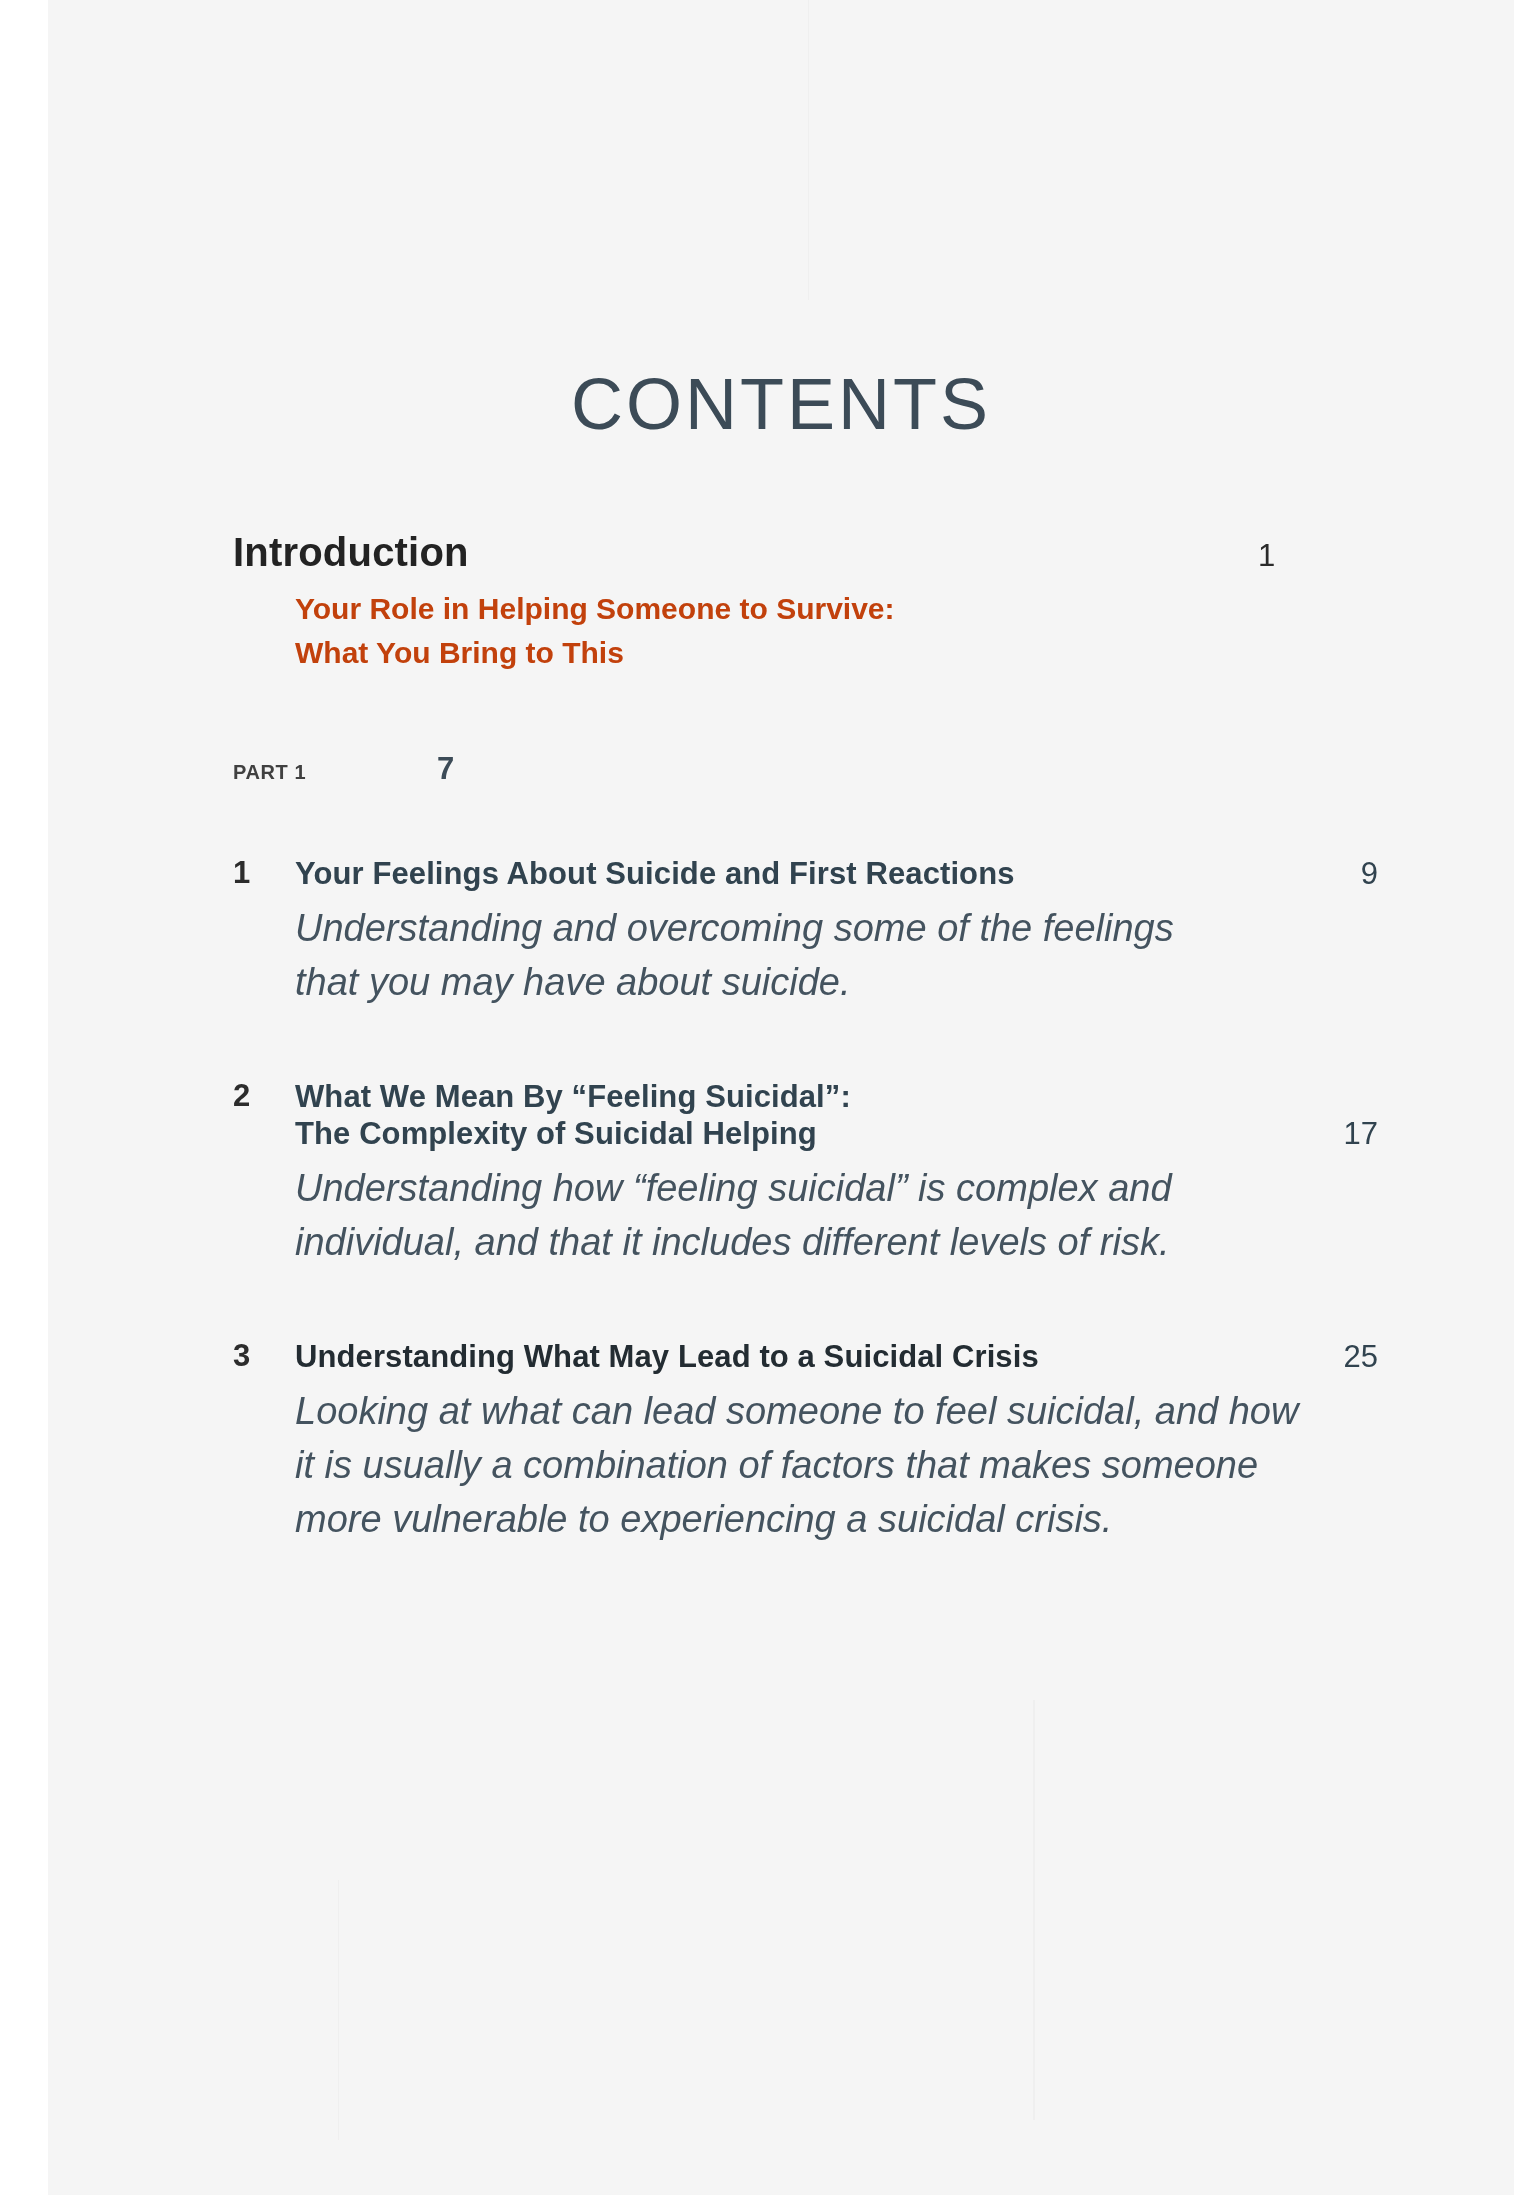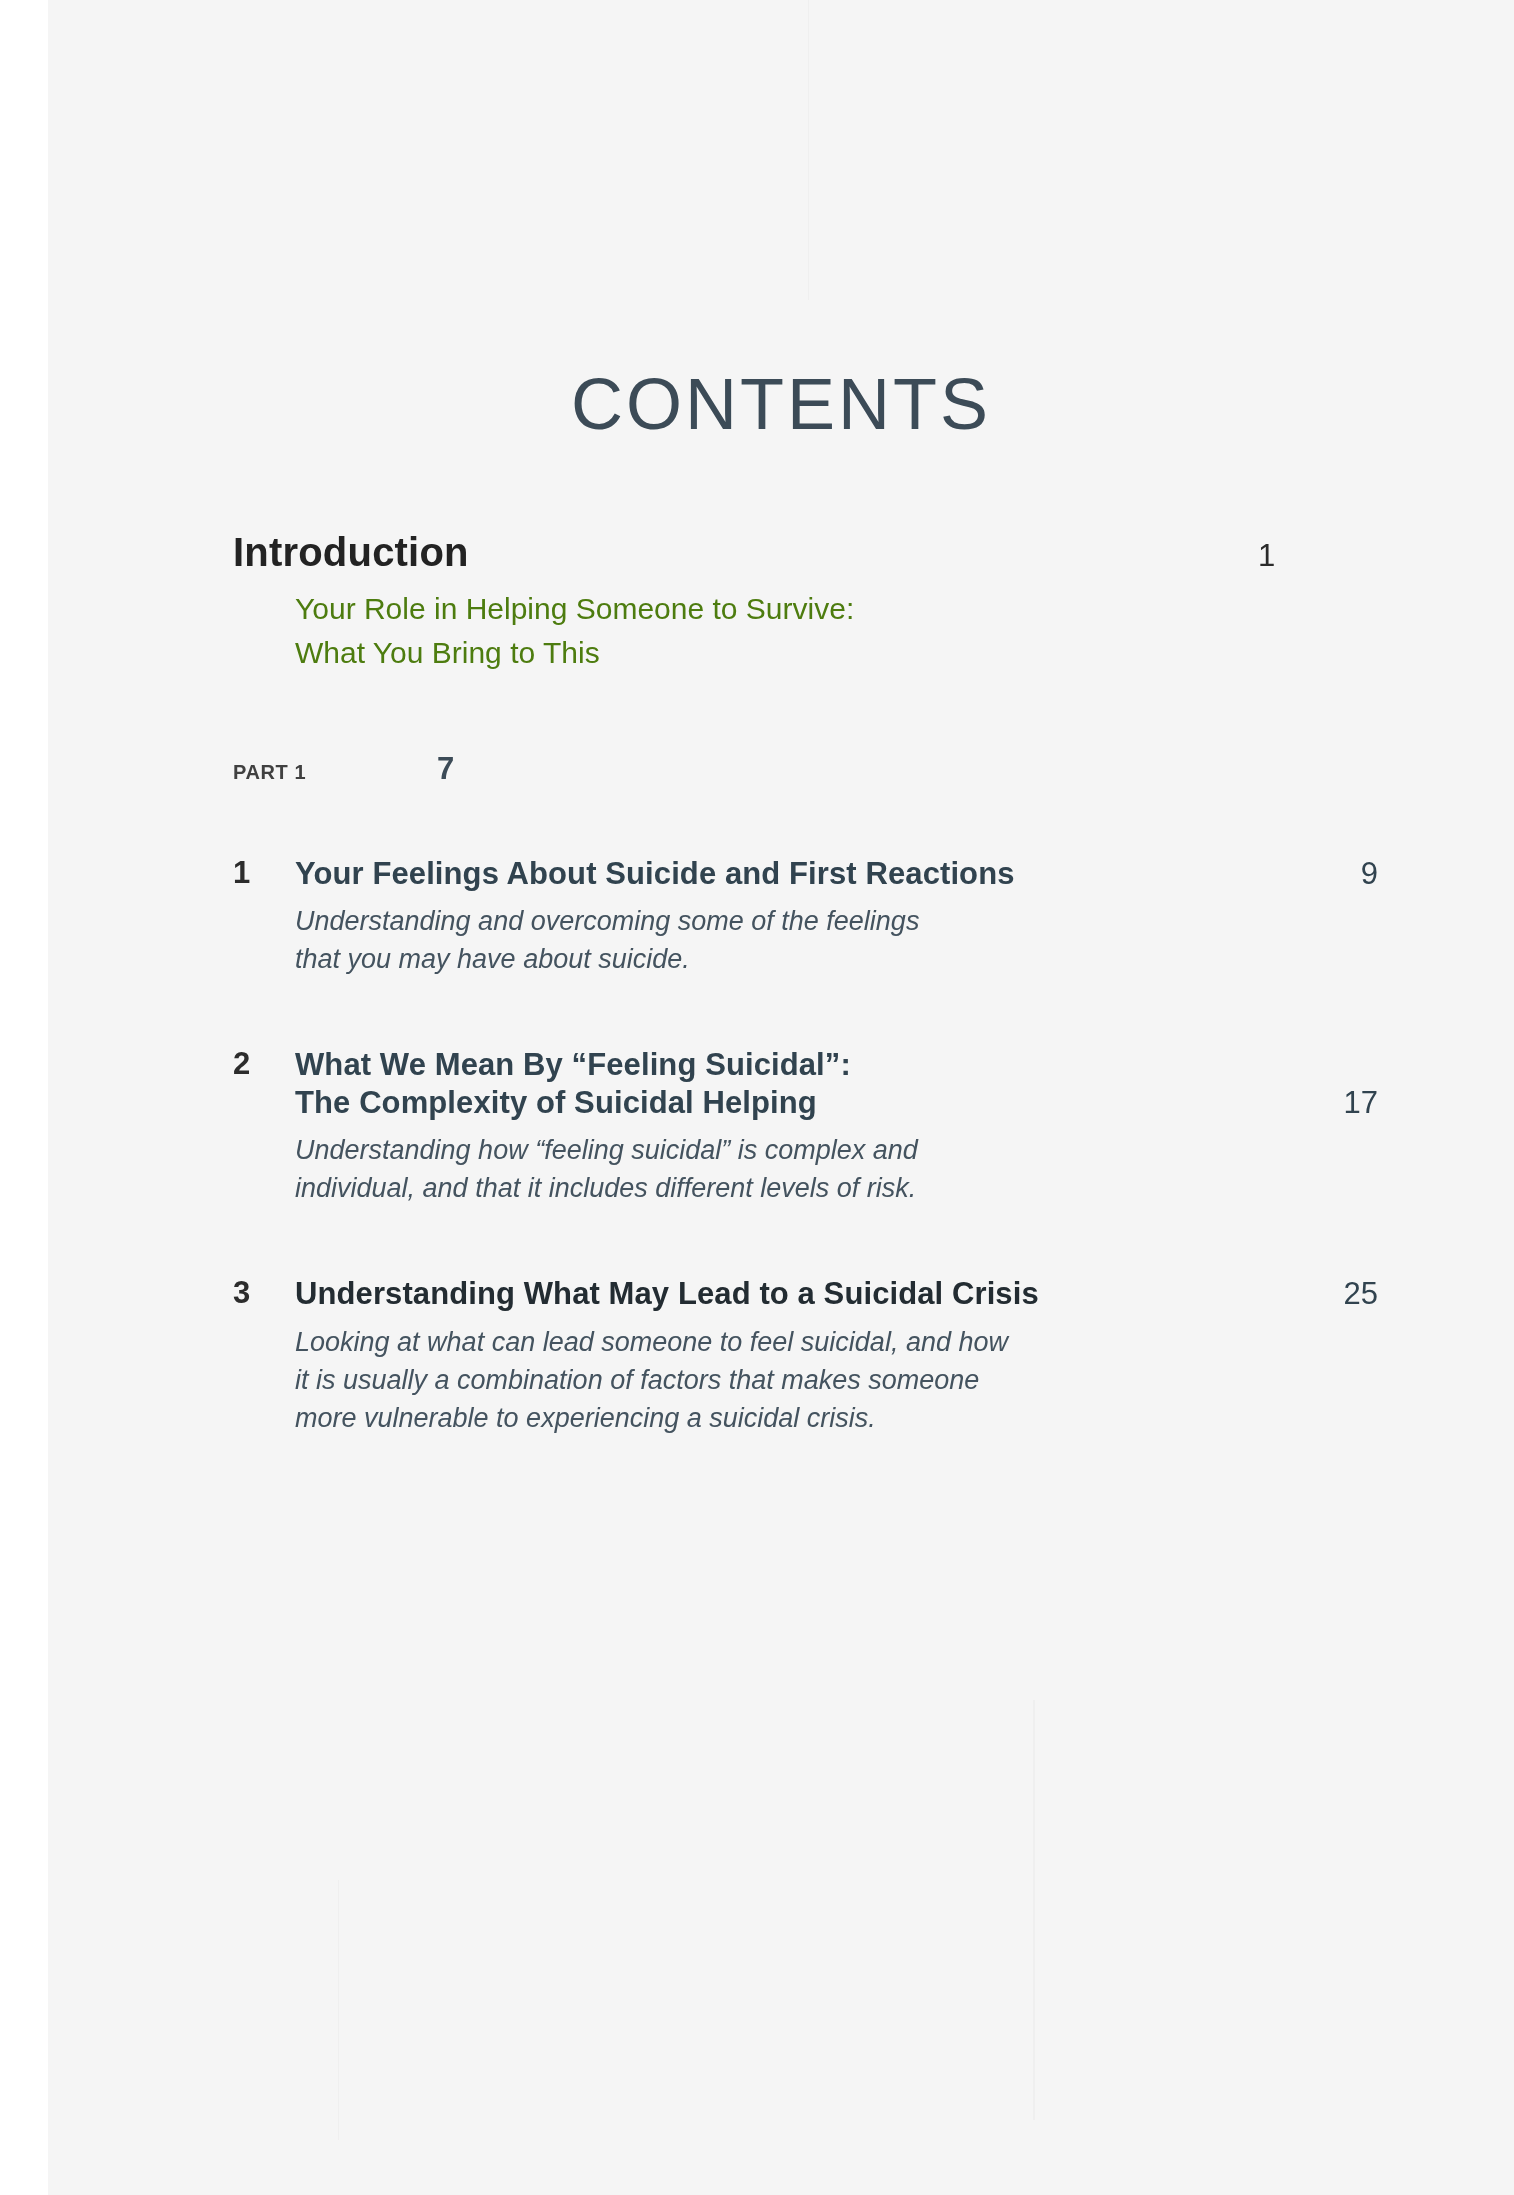--- a/index.html
+++ b/index.html
@@ -73,22 +73,22 @@
   .intro-title {
     font-size: 40px;
     font-weight: bold;
     color: #232323;
     letter-spacing: .2px;
   }
   .intro-sub {
     margin-top: 12px;
     margin-left: 62px;
     font-size: 30px;
-    font-weight: 400;
-    color: #4d7c0f;
+    font-weight: 700;
+    color: #c2410c;
     line-height: 1.46;
   }
 
   
   .part-row {
     margin-top: 76px;
     display: flex;
     align-items: baseline;
   }
   .part-label {
@@ -144,21 +144,21 @@
   .ch-page {
     font-size: 31px;
     font-weight: 400;
     color: #31434f;
     margin-left: auto;
     padding-left: 34px;
     white-space: nowrap;
   }
   .ch-desc {
     margin-top: 10px;
-    font-size: 27px;
+    font-size: 38px;
     font-style: italic;
     font-weight: 400;
     color: #44535f;
     line-height: 1.42;
   }
   .ch-desc div { white-space: nowrap; }
 
   
   .page-num {
     font-size: 31px;

